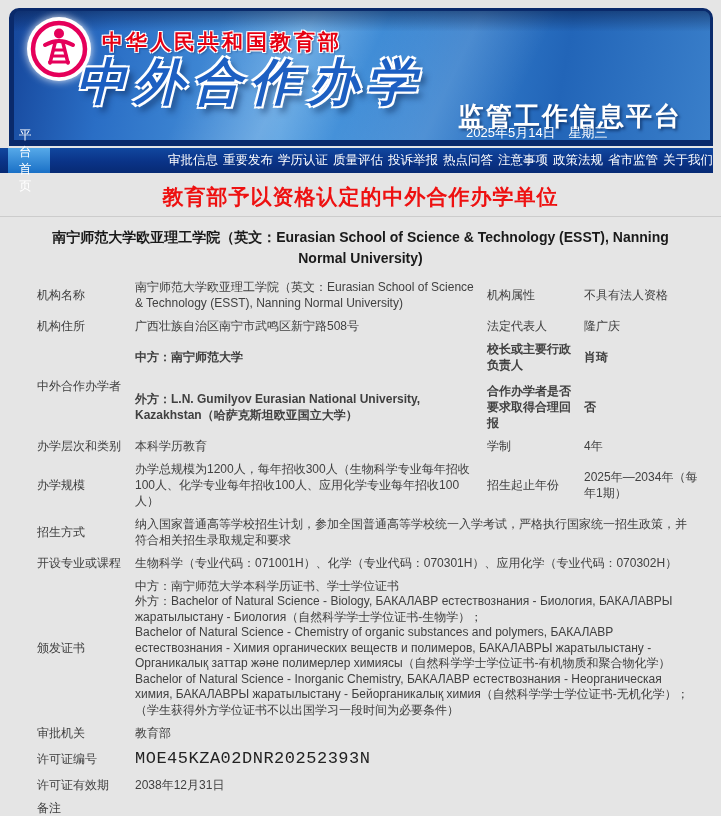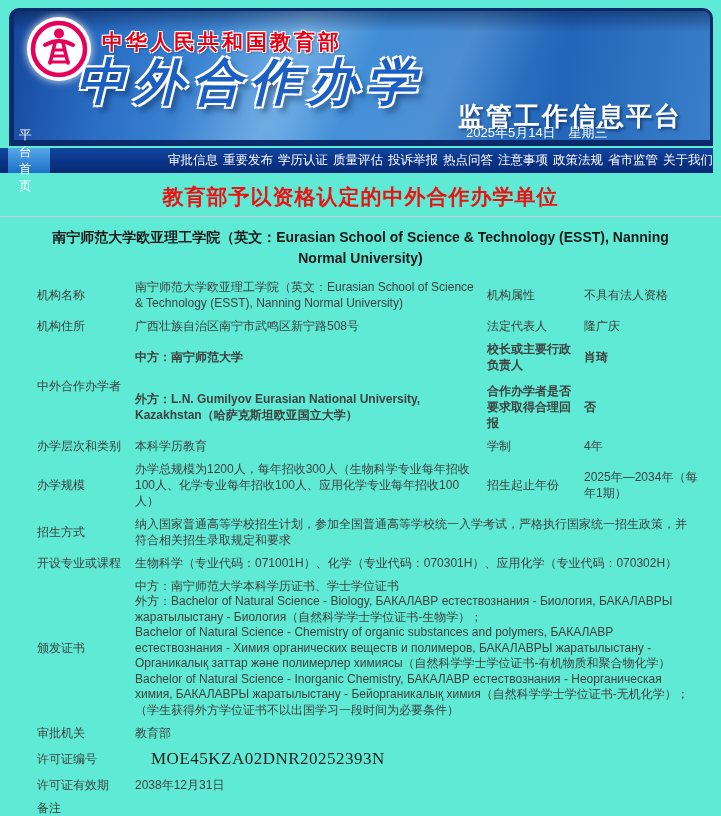--- a/index.html
+++ b/index.html
@@ -1,18 +1,18 @@
 <!DOCTYPE html>
 <html><head>
 <meta charset="utf-8">
 <style>
   * { margin:0; padding:0; box-sizing:border-box; }
   html,body { background:#fff; }
   body { font-family:"Liberation Sans","DejaVu Sans",sans-serif; }
-  .page { position:relative; width:721px; height:816px; background:#5eead4; overflow:hidden; }
+  .page { position:relative; width:721px; height:816px; background:#e5e5e5; overflow:hidden; }
 
   
   .banner { position:absolute; left:9px; top:8px; width:704px; height:138px;
     border:3px solid #0a2a6b; border-left-width:5px; border-bottom-width:6px;
     border-radius:10px 10px 0 0; overflow:hidden;
     background:linear-gradient(100deg,#16479c 0%,#2a6ec5 14%,#4f9bdf 40%,#3884d1 58%,#2265b8 78%,#3a7fca 100%); }
   .banner::before { content:""; position:absolute; inset:0; pointer-events:none;
     background:linear-gradient(115deg,rgba(255,255,255,0) 28%,rgba(255,255,255,.20) 40%,rgba(255,255,255,0) 50%,rgba(255,255,255,.13) 62%,rgba(255,255,255,0) 72%); }
   .banner::after { content:""; position:absolute; inset:0; pointer-events:none;
     background:linear-gradient(180deg,rgba(4,18,56,.45) 0%,rgba(4,18,56,0) 16%); }
@@ -57,22 +57,22 @@
   .c1 { width:98px; flex:none; padding-right:6px; }
   .c2 { width:352px; flex:none; padding-right:12px; }
   .c2full { flex:1; padding-right:4px; }
   .c3 { width:97px; flex:none; padding-right:6px; }
   .c4 { flex:1; }
   .grp { flex:1; display:flex; flex-direction:column; gap:10px;font-weight:bold; }
   .subrow { display:flex; align-items:center; }
   .subrow .c2s { width:352px; flex:none; padding-right:12px; }
   .cert-block { display:flex; flex-direction:column; }
   .cert-foreign div { font-size:12px; line-height:15.5px; }
-  .license { font-family:Liberation Serif, serif; font-size:17px;
-    line-height:22px; color:#222; letter-spacing:.5px;margin-left:16px; }
+  .license { font-family:Liberation Mono, monospace; font-size:17px;
+    line-height:22px; color:#222; letter-spacing:.5px; }
 </style>
 </head>
 <body>
 
 <div class="page">
 
   <div class="banner">
     <div class="logo">
       <svg width="66" height="66" viewBox="0 0 66 66">
         <circle cx="33" cy="33" r="32" fill="#ffffff"></circle>

